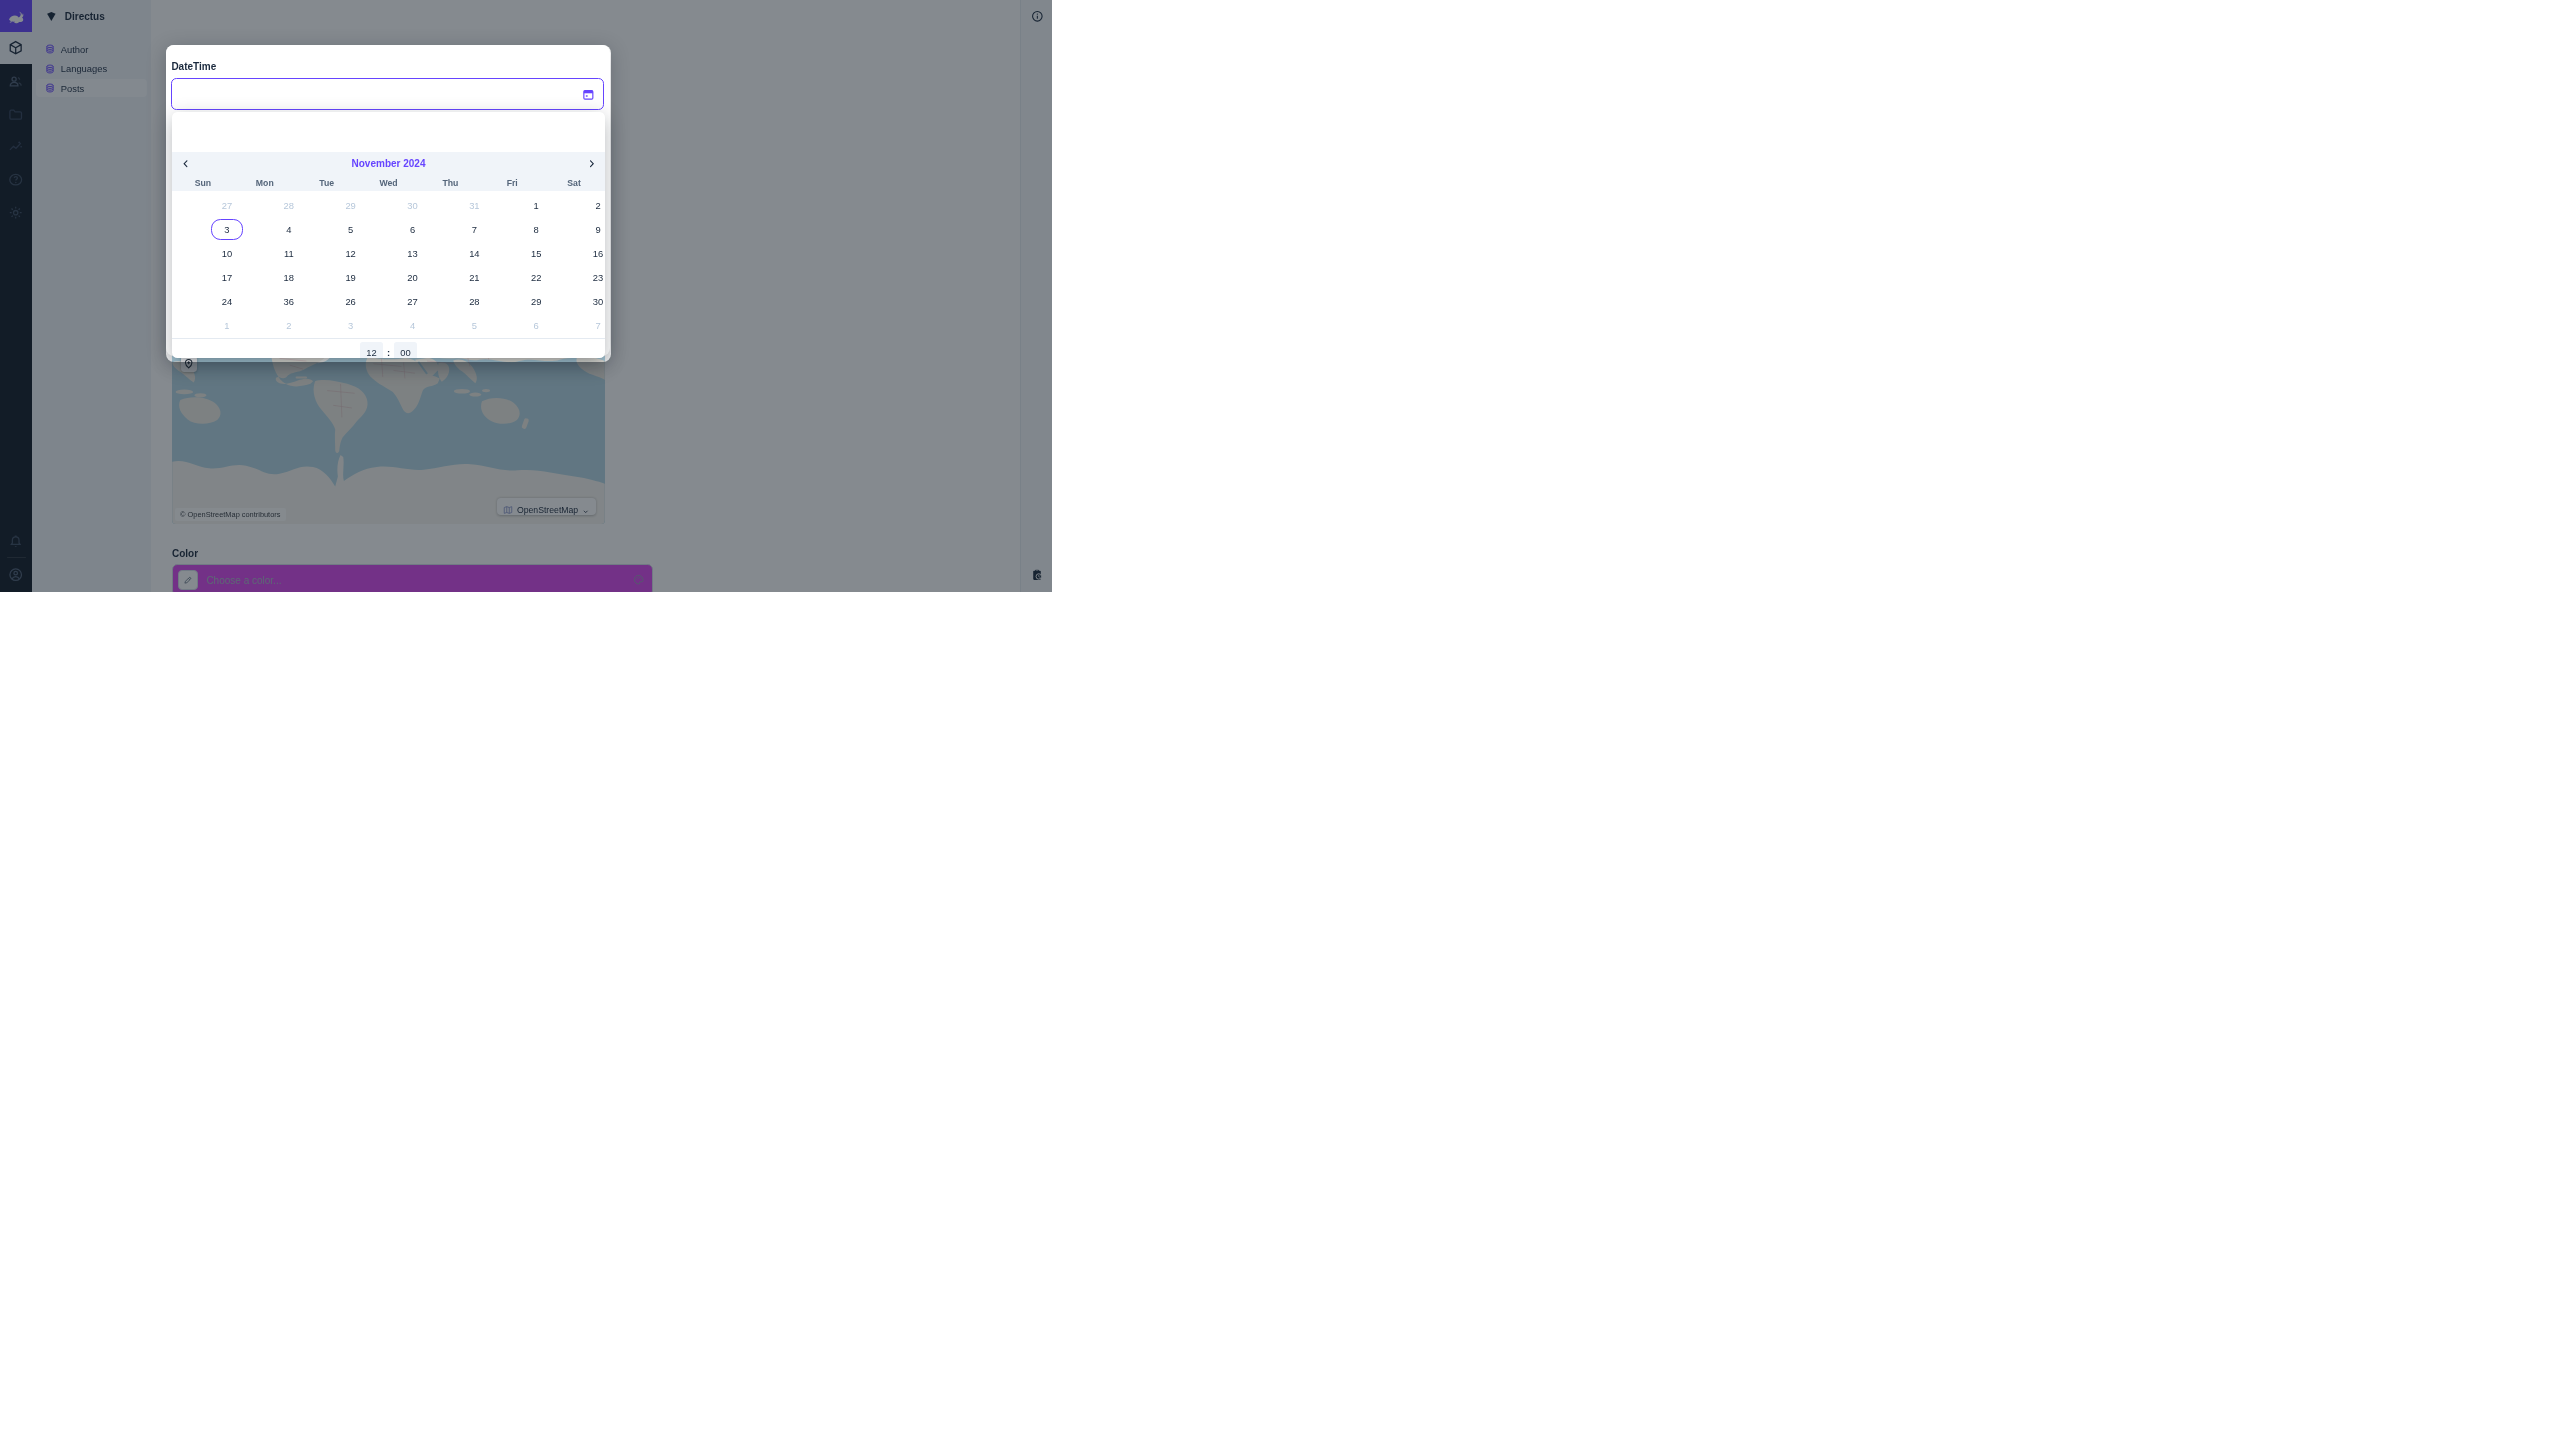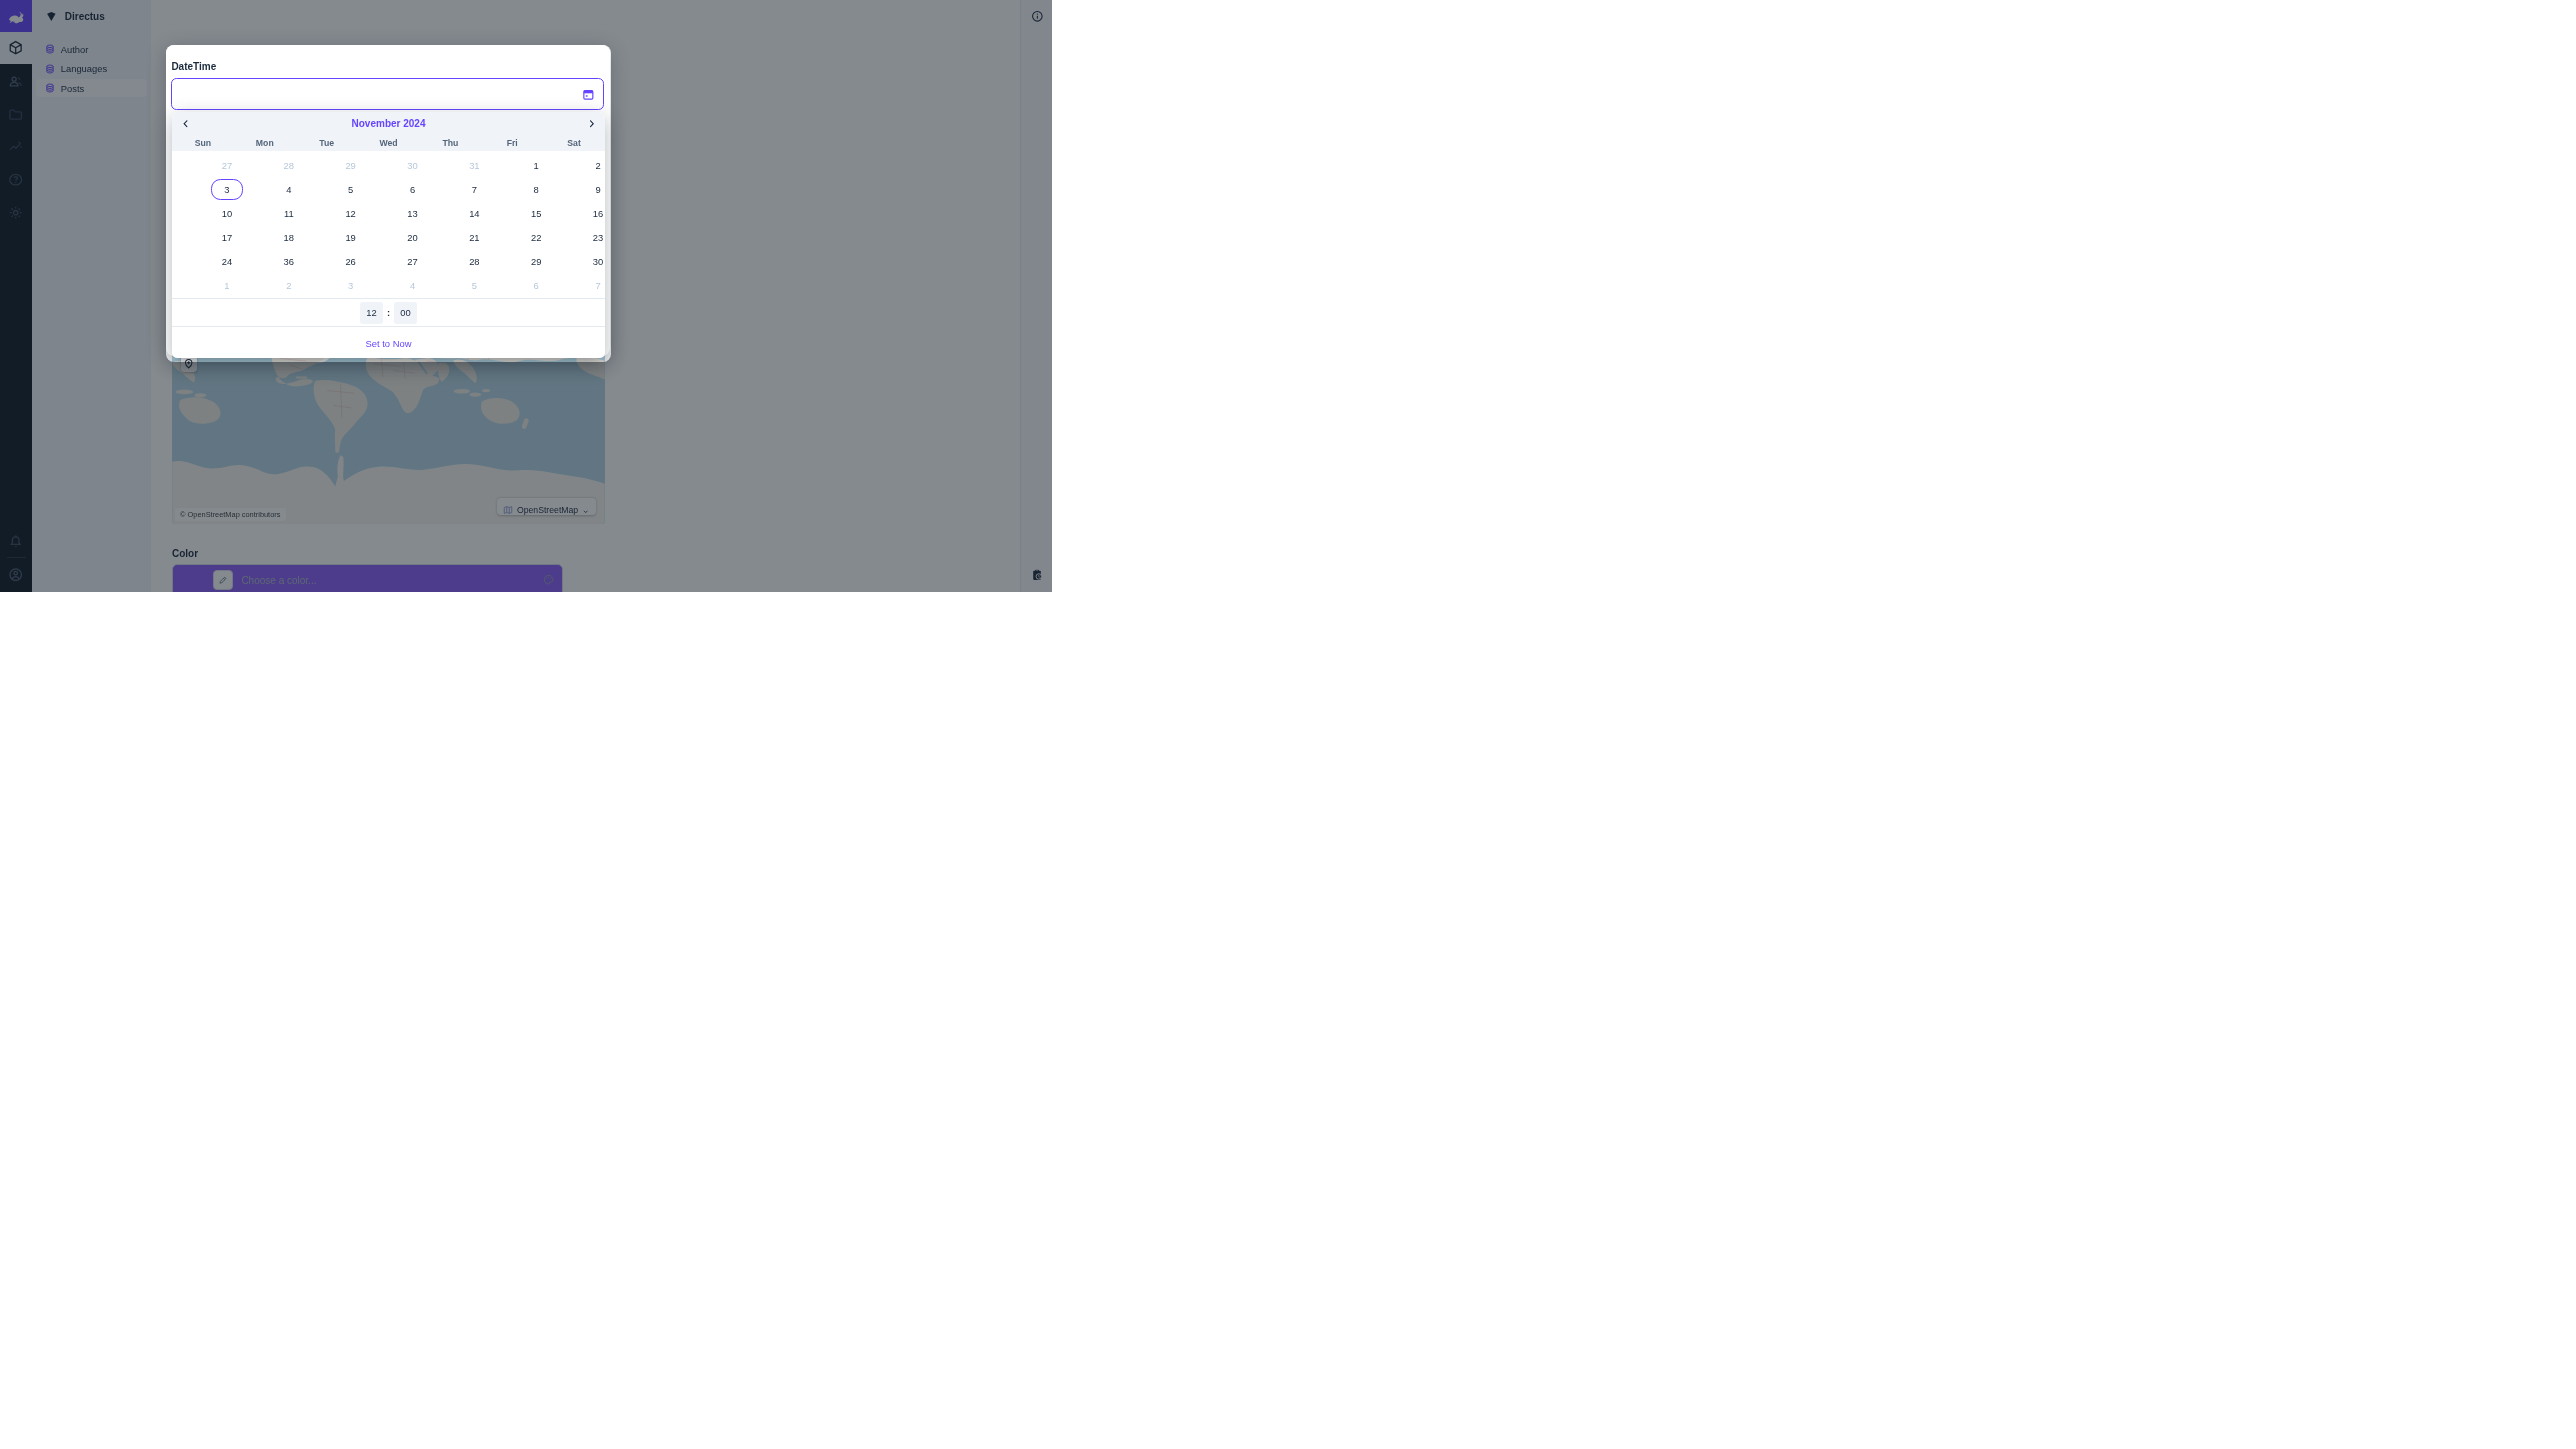--- a/index.html
+++ b/index.html
@@ -52,22 +52,22 @@
   .pin-btn { position:absolute; left:8.7px; top:6.7px; width:16px; height:16px; background:#fff; border-radius:3.4px;
     box-shadow:0 0.7px 2.7px rgba(0,0,0,.25); display:flex; align-items:center; justify-content:center; cursor:pointer; }
   .map-attrib { position:absolute; left:2.7px; bottom:2.7px; background:rgba(255,255,255,.85); border-radius:2px;
     padding:2px 5.4px; font-size:7.4px; color:#3a3f44; }
   .layer-btn { position:absolute; right:9.4px; bottom:8.7px; height:17px; background:#fff; border-radius:4px;
     box-shadow:0 0.7px 2.7px rgba(0,0,0,.25); display:flex; align-items:flex-end; gap:4px; padding:0 6px; cursor:pointer; }
   .layer-btn .lbl { font-size:8.7px; font-weight:500; color:#1b2a3e; }
 
   
   .color-label { position:absolute; left:21px; top:516px; }
-  .color-input { position:absolute; left:21px; top:532px; width:391px; height:32px; border:1.3px solid #d6dee8; border-radius:5.4px;
-    background:#8b5cf6; display:flex; align-items:center;padding-left:35px; }
+  .color-input { position:absolute; left:21px; top:532px; width:481px; height:32px; border:1.3px solid #d6dee8; border-radius:5.4px;
+    background:#d946ef; display:flex; align-items:center; }
   .swatch-btn { width:20px; height:20px; margin-left:5.4px; border:1.3px solid #d6dee8; border-radius:4px;
     display:flex; align-items:center; justify-content:center; cursor:pointer; background:#fff; }
   .color-input input { flex:1; border:0; outline:0; font-size:10px; padding:0 8px; color:#1b2a3e; background:transparent;
     font-family:"Liberation Sans", sans-serif; }
   .color-input input::placeholder { color:#a9b8c6; }
   .palette-wrap { margin-right:8px; display:flex; align-items:center; }
 
   
   .overlay-cutout { position:absolute; left:166px; top:45px; width:445px; height:317px; border-radius:8px;
     box-shadow:0 0 0 2012px rgba(21,30,40,.52); z-index:40; pointer-events:none; }
@@ -79,21 +79,21 @@
   .dt-input { position:absolute; left:5.4px; top:33px; width:433px; height:32px; border:1.3px solid #6644ff; border-radius:5.4px;
     background:#fff; display:flex; align-items:center; }
   .dt-input input { flex:1; border:0; outline:0; font-size:10px; padding:0 9.4px; color:#1b2a3e; background:transparent;
     font-family:"Liberation Sans", sans-serif; }
   .dt-cal-icon { margin-right:8.7px; display:flex; align-items:center; cursor:pointer; }
 
   
   .menu { position:absolute; left:172px; top:112px; width:433px; height:246px; background:#fff; border-radius:5.4px;
     box-shadow:0 6.7px 20px rgba(10,20,30,.3); z-index:60; overflow:hidden; }
   .menu-head { background:#f0f4f9; height:39px; position:relative; }
-  .month-row { height:22px; display:flex; align-items:center; justify-content:center; position:relative; }
+  .month-row { height:22px; display:flex; align-items:center; justify-content:center; position:relative;margin-top:40px; }
   .month-label { font-size:10px; font-weight:600; color:#6644ff; }
   .nav-chev { position:absolute; top:2.7px; width:17.4px; height:17.4px; display:flex; align-items:center; justify-content:center; cursor:pointer; }
   .nav-chev.prev { left:4.7px; } .nav-chev.next { right:4.7px; }
   .weekday-row { height:17px; display:grid; grid-template-columns:repeat(7,1fr); }
   .weekday-row span { display:flex; align-items:center; justify-content:center; font-size:8.7px; font-weight:600; color:#54657a; }
   .grid { display:grid; grid-template-columns:repeat(7,1fr); grid-auto-rows:24px; padding-top:2.7px; }
   .cell { display:flex; align-items:center; justify-content:center; font-size:9.4px; font-weight:500; color:#1b2a3e; cursor:pointer; position:relative;margin-left:48px; }
   .cell.other { color:#b6c7da; }
   .cell.selected::before { content:""; position:absolute; width:29.5px; height:19px; border:1.3px solid #6644ff; border-radius:9.4px; }
   .time-row { border-top:0.7px solid #e4eaf1; border-bottom:0.7px solid #e4eaf1; height:29px; margin-top:0.7px;

